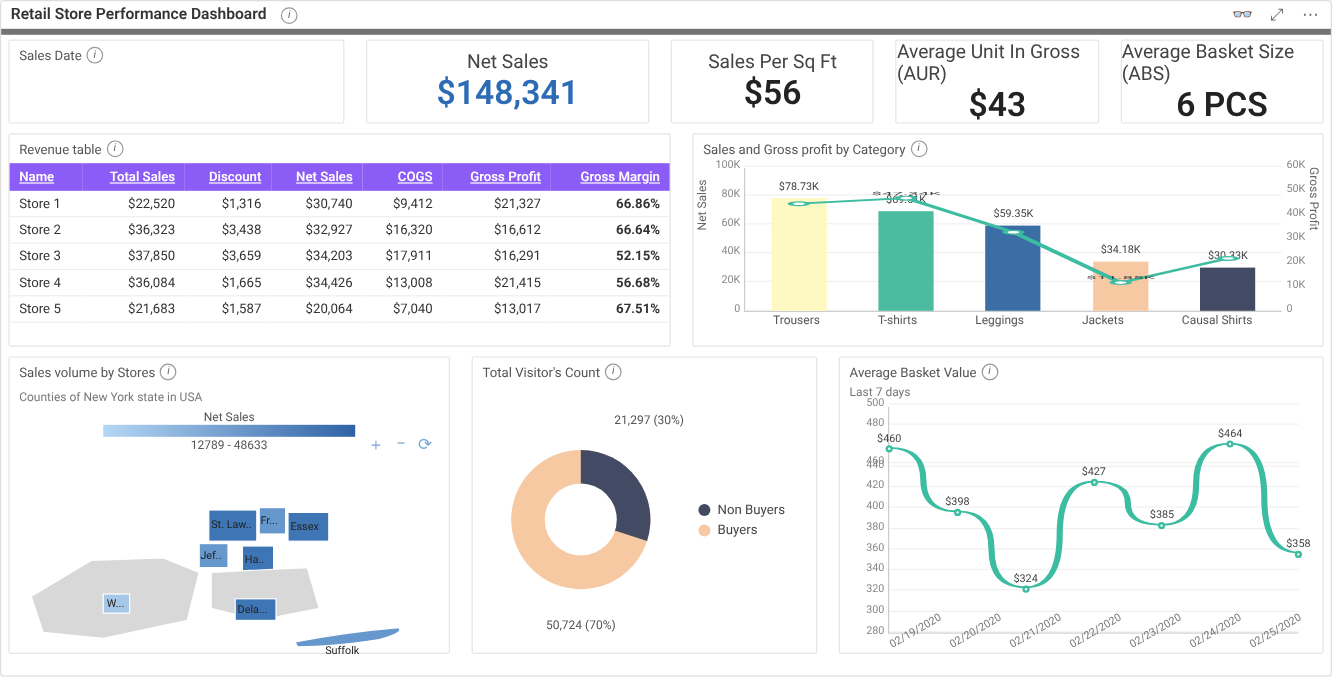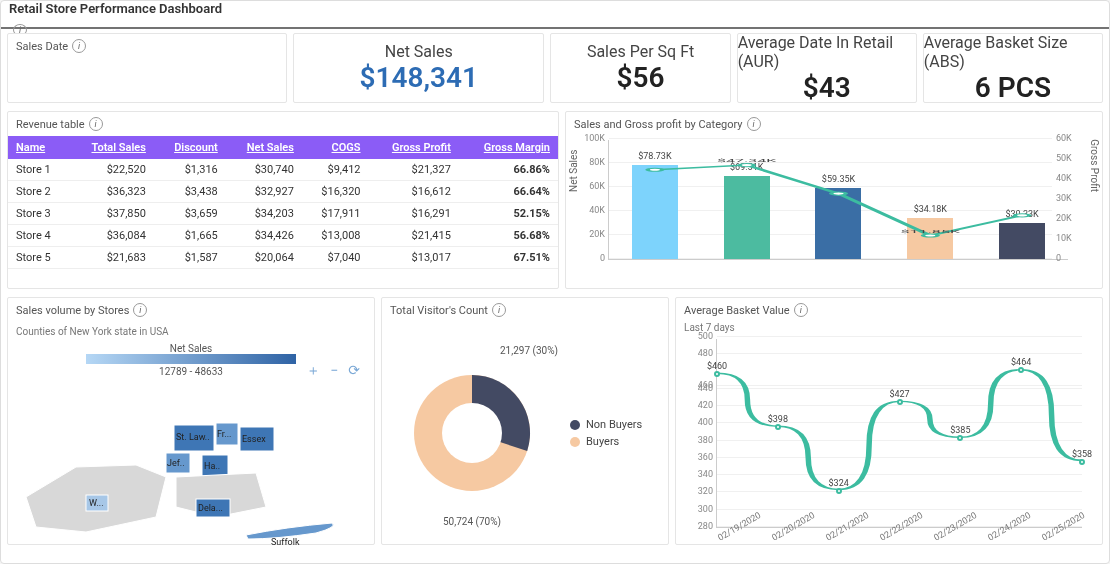--- a/index.html
+++ b/index.html
@@ -17,43 +17,42 @@
     background: #fff;
     border: 1px solid #ddd;
     border-radius: 4px;
     width: 1110px;
     height: 564px;
     display: flex;
     flex-direction: column;
   }
   .titlebar {
     height: 28px;
-    border-bottom: 2px solid #737373;
+    border-bottom: 5px solid #737373;
     display: flex;
-    align-items: flex-start;
+    align-items: center;
     padding: 0 8px;
     gap: 8px;
-    flex-direction: column;
   }
   .titlebar .title { font-size: 13px; font-weight: 600; }
   .info-icon {
     display: inline-flex;
     align-items: center;
     justify-content: center;
     width: 14px; height: 14px;
     border: 1px solid #999;
     border-radius: 50%;
     color: #666;
     font-size: 9px;
     font-style: italic;
     margin-left: 4px;
   }
   .titlebar .right { margin-left: auto; display: flex; gap: 10px; color:#666; }
   .titlebar .ticon { width:18px; height:18px; display:inline-flex; align-items:center; justify-content:center; cursor:pointer; font-size:14px; }
-  .row { display: flex; gap: 6px; padding: 4px 6px; }
+  .row { display: flex; gap: 18px; padding: 4px 6px; }
   .panel {
     background: #fff;
     border: 1px solid #e5e5e5;
     border-radius: 2px;
     display: flex;
     flex-direction: column;
   }
   .panel-head {
     font-size: 11px;
     color: #555;
@@ -72,21 +71,21 @@
   table.rev { width:100%; border-collapse: collapse; font-size:11px; }
   table.rev th { background:#8b5cf6; color:#fff; text-align:left; font-weight:600; padding:5px 8px;text-decoration:underline; }
   table.rev th.r, table.rev td.r { text-align:right; }
   table.rev td { padding:4px 8px; border-bottom:1px solid #eee; }
   table.rev td.bold { font-weight:700; }
   
   .chart-wrap { flex:1; position:relative; padding:4px; }
   .axis-label-left { position:absolute; left:2px; top:50%; transform:rotate(-90deg) translateX(20px); transform-origin:left top; font-size:10px; color:#666;}
   .axis-label-right { position:absolute; right:2px; top:50%; transform:rotate(90deg) translateX(-20px); transform-origin:right top; font-size:10px; color:#666;}
   .bar-chart { position:relative; height:120px; margin:0 30px 0 38px; border-left:1px solid #ccc; border-bottom:1px solid #ccc;}
-  .bar-chart .ygrid { position:absolute; left:0; right:16px; border-top:1px solid #f0f0f0; font-size:9px; color:#888;}
+  .bar-chart .ygrid { position:absolute; left:0; right:0; border-top:1px solid #f0f0f0; font-size:9px; color:#888;}
   .bar-chart .ygrid span.l { position:absolute; left:-32px; top:-6px; width:28px; text-align:right;}
   .bar-chart .ygrid span.r { position:absolute; right:-28px; top:-6px; width:24px; text-align:left;}
   .bars { position:absolute; left:0; right:0; bottom:0; top:0; display:flex; justify-content:space-around; align-items:flex-end;}
   .bar-col { width:56px; display:flex; flex-direction:column; align-items:center;}
   .bar { width:46px; position:relative;}
   .bar .val { position:absolute; top:-14px; width:100%; text-align:center; font-size:9px; color:#444;}
   .bar-cat-row { display:flex; justify-content:space-around; margin:2px 30px 0 38px; font-size:10px; color:#555;}
   svg.overlay { position:absolute; left:0; top:0; width:100%; height:100%; pointer-events:none; }
   
   .donut-row { display:flex; align-items:center; gap:18px; height:100%; padding:0 10px;}
@@ -140,21 +139,21 @@
     </div>
     <div class="panel kpi net" style="flex:1.4">
       <div class="kpi-title">Net Sales</div>
       <div class="kpi-value">$148,341</div>
     </div>
     <div class="panel kpi" style="flex:1">
       <div class="kpi-title">Sales Per Sq Ft</div>
       <div class="kpi-value">$56</div>
     </div>
     <div class="panel kpi" style="flex:1">
-      <div class="kpi-title">Average Date In Retail (AUR)</div>
+      <div class="kpi-title">Average Unit In Gross (AUR)</div>
       <div class="kpi-value">$43</div>
     </div>
     <div class="panel kpi" style="flex:1">
       <div class="kpi-title">Average Basket Size (ABS)</div>
       <div class="kpi-value">6 PCS</div>
     </div>
   </div>
 
   <div class="row" style="height:186px;">
     <div class="panel" style="width:552px;">
@@ -266,21 +265,21 @@
               <span class="r">40K</span>
             </div>
             <div class="ygrid" style="bottom: 100px; border-top: none;">
               <span class="r">50K</span>
             </div>
             <div class="ygrid" style="bottom: 120px; border-top: none;">
               <span class="r">60K</span>
             </div>
             <div class="bars">
               <div class="bar-col">
-                <div class="bar" style="height: 94.476px; background: #7dd3fc;">
+                <div class="bar" style="height: 94.476px; background: #fef9c3;">
                   <div class="val">$78.73K</div>
                 </div>
               </div>
               <div class="bar-col">
                 <div class="bar" style="height: 83.412px; background: rgb(76, 187, 160);">
                   <div class="val">$69.51K</div>
                 </div>
               </div>
               <div class="bar-col">
                 <div class="bar" style="height: 71.22px; background: rgb(58, 110, 165);">
@@ -302,20 +301,27 @@
               <polyline points="10,30 30,25.319999999999993 50,54 70,96.3 90,76" fill="none" stroke="#3cbca0" stroke-width="1.5"></polyline>
               <circle cx="10" cy="30" r="1.6" fill="#fff" stroke="#3cbca0" stroke-width="1"></circle>
               <circle cx="30" cy="25.319999999999993" r="1.6" fill="#fff" stroke="#3cbca0" stroke-width="1"></circle>
               <text x="30" y="22.319999999999993" font-size="3.5" text-anchor="middle" fill="#444">$47.34K</text>
               <circle cx="50" cy="54" r="1.6" fill="#fff" stroke="#3cbca0" stroke-width="1"></circle>
               <circle cx="70" cy="96.3" r="1.6" fill="#fff" stroke="#3cbca0" stroke-width="1"></circle>
               <text x="70" y="93.3" font-size="3.5" text-anchor="middle" fill="#444">$11.85K</text>
               <circle cx="90" cy="76" r="1.6" fill="#fff" stroke="#3cbca0" stroke-width="1"></circle>
             </svg>
           </div>
+        <div class="bar-cat-row" id="bar-cats">
+            <span>Trousers</span>
+            <span>T-shirts</span>
+            <span>Leggings</span>
+            <span>Jackets</span>
+            <span>Causal Shirts</span>
+          </div>
       </div>
     </div>
   </div>
 
   <div class="row" style="height:256px;">
     <div class="panel" style="width:368px;">
       <div class="panel-head">
         <span>Sales volume by Stores</span>
         <span class="info-icon">i</span>
       </div>

